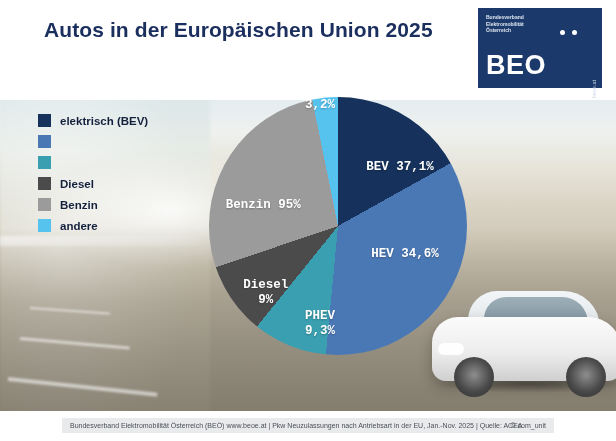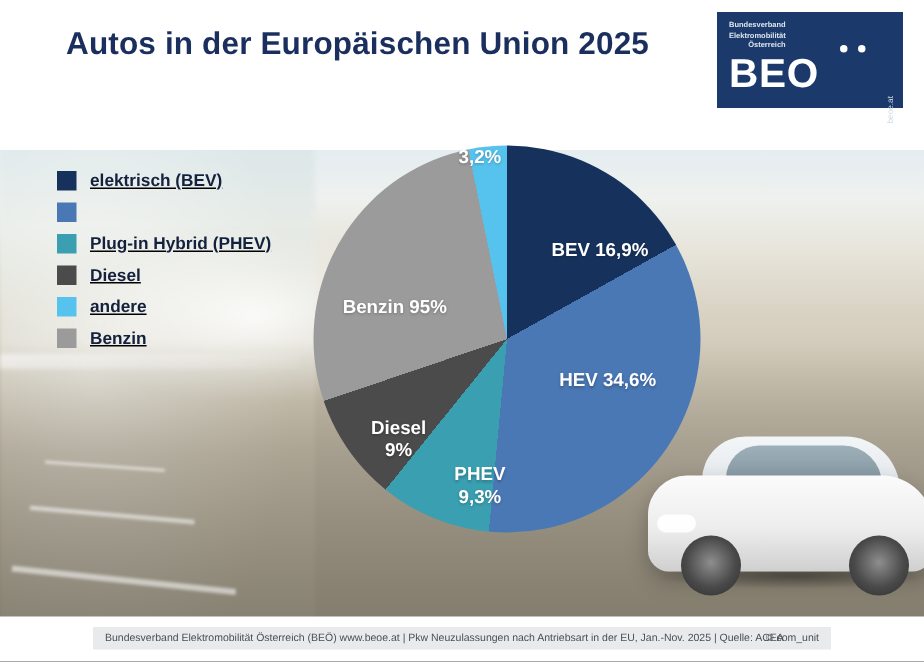--- a/index.html
+++ b/index.html
@@ -140,24 +140,23 @@
     left: 44px; top: 50px;
     font-size: 15px;
     font-weight: bold;
     color: #1b2f5e;
   }
 
   
   .logo {
     position: absolute;
     right: 14px; top: 8px;
-    width: 124px; height: 64px;
+    width: 124px; height: 80px;
     background: #1b3a6b;
     color: #ffffff;
-    text-align: right;
   }
   .logo-top {
     position: absolute;
     left: 8px; top: 6px;
     font-size: 5px;
     line-height: 6.5px;
     font-weight: bold;
     color: #dfe6f0;
   }
   .logo-dots {
@@ -196,21 +195,20 @@
   
   .legend {
     position: absolute;
     left: 38px; top: 110px;
     width: 190px;
   }
   .legend-row {
     display: flex;
     align-items: center;
     height: 21px;
-    text-decoration: underline;
   }
   .legend-swatch {
     width: 13px; height: 13px;
     margin-right: 9px;
     flex: 0 0 auto;
   }
   .legend-label {
     font-size: 11.5px;
     font-weight: bold;
     color: #14213d;
@@ -231,20 +229,21 @@
   .slice-label {
     position: absolute;
     color: #ffffff;
     font-weight: bold;
     font-size: 12.5px;
     text-align: center;
     line-height: 15px;
     white-space: nowrap;
     transform: translate(-50%, -50%);
     text-shadow: 0 1px 2px rgba(0,0,0,0.25);
+    font-family: Liberation Mono, monospace;
   }
 
   
   .footer-panel {
     position: absolute;
     left: 0; right: 0; bottom: 0; height: 30px;
     background: #ffffff;
   }
   .footer-bar {
     position: absolute;
@@ -309,40 +308,39 @@
   <div class="legend">
     <div class="legend-row">
       <span class="legend-swatch" style="background:#16325c"></span>
       <span class="legend-label">elektrisch (BEV)</span>
     </div>
     <div class="legend-row">
       <span class="legend-swatch" style="background:#4a78b5"></span>
     </div>
     <div class="legend-row">
       <span class="legend-swatch" style="background:#3a9fb0"></span>
-      <span class="legend-label">Plug-in Hybrid (PHEV)</span>
     </div>
     <div class="legend-row">
       <span class="legend-swatch" style="background:#4b4b4b"></span>
       <span class="legend-label">Diesel</span>
     </div>
     <div class="legend-row">
+      <span class="legend-swatch" style="background:#9b9b9b"></span>
+      <span class="legend-label">Benzin</span>
+    </div>
+    <div class="legend-row">
       <span class="legend-swatch" style="background:#56c3ef"></span>
       <span class="legend-label">andere</span>
-    </div>
-    <div class="legend-row">
-      <span class="legend-swatch" style="background:#9b9b9b"></span>
-      <span class="legend-label">Benzin</span>
     </div>
   </div>
 
   <div class="pie-wrap">
     <div class="pie" id="pie-surface" style="background: conic-gradient(rgb(22, 50, 92) 0deg, rgb(22, 50, 92) 60.84deg, rgb(74, 120, 181) 60.84deg, rgb(74, 120, 181) 185.4deg, rgb(58, 159, 176) 185.4deg, rgb(58, 159, 176) 218.88deg, rgb(75, 75, 75) 218.88deg, rgb(75, 75, 75) 251.28deg, rgb(155, 155, 155) 251.28deg, rgb(155, 155, 155) 348.48deg, rgb(86, 195, 239) 348.48deg, rgb(86, 195, 239) 360deg);"></div>
     <div id="pie-labels">
-        <div class="slice-label" style="left: 74%; top: 27%;">BEV 16,9%</div>
+        <div class="slice-label" style="left: 74%; top: 27%;">BEV 37,1%</div>
         <div class="slice-label" style="left: 76%; top: 61%; text-align: center;">HEV 34,6%</div>
         <div class="slice-label" style="left: 43%; top: 88%;">PHEV<br>9,3%</div>
         <div class="slice-label" style="left: 22%; top: 76%;">Diesel<br>9%</div>
         <div class="slice-label" style="left: 21%; top: 42%;">Benzin 95%</div>
         <div class="slice-label" style="left: 43%; top: 3%;">3,2%</div>
       </div>
   </div>
 
   <div class="footer-panel">
     <div class="footer-bar">

